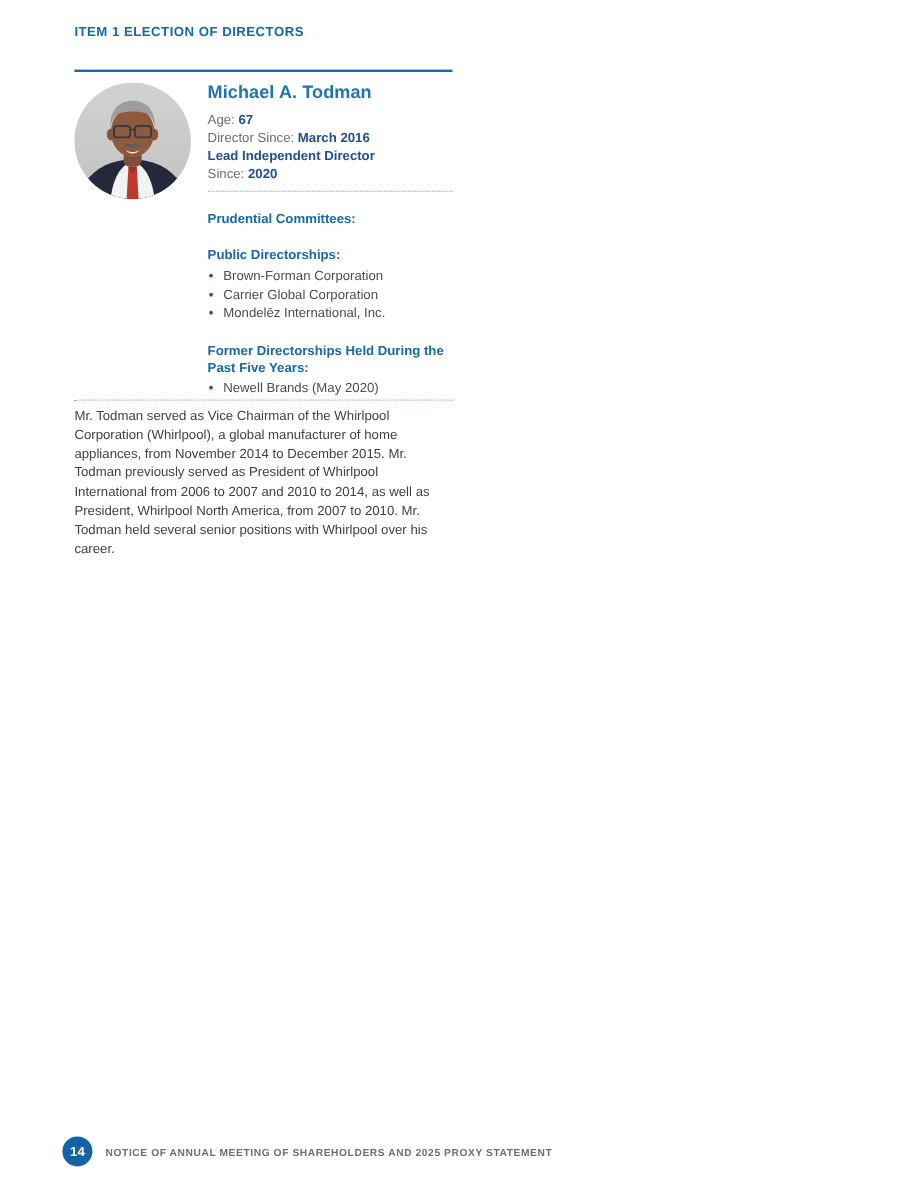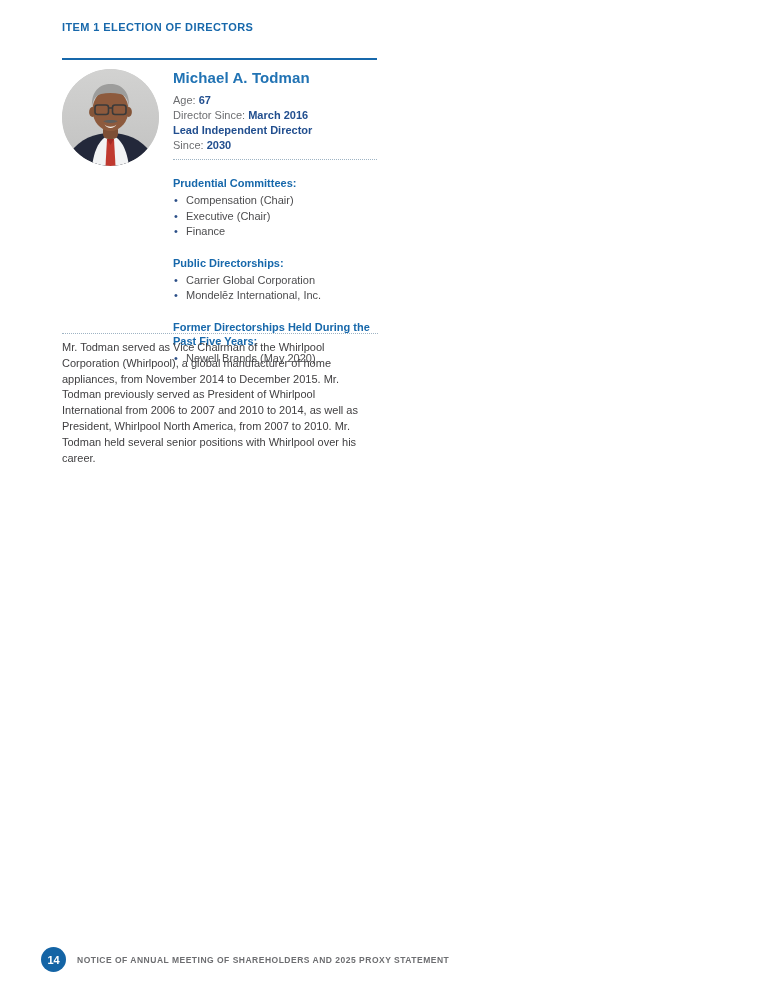--- a/index.html
+++ b/index.html
@@ -59,21 +59,21 @@
   }
   .bio-block {
     position:absolute; left:62px; top:333px; width:316px;
     border-top:1.5px dotted #9fb4c4;
     padding-top:6px;
   }
   .bio-text {
     font-size:11px; line-height:15.8px; color:#414042;
   }
   .footer {
-    position:absolute; left:41px; top:947px;
+    position:absolute; left:52px; top:947px;
     display:flex; align-items:center;
   }
   .page-num-badge {
     width:25px; height:25px; border-radius:50%;
     background:#1464a5; color:#ffffff;
     font-size:11px; font-weight:bold;
     display:flex; align-items:center; justify-content:center;
     flex:0 0 auto;
   }
   .footer-text {
@@ -139,34 +139,30 @@
         <span>Age:</span>
         <span class="val">67</span>
       </div>
       <div class="detail-line">
         <span>Director Since:</span>
         <span class="val">March 2016</span>
       </div>
       <div class="bold-navy">Lead Independent Director</div>
       <div class="detail-line">
         <span>Since:</span>
-        <span class="val">2030</span>
+        <span class="val">2020</span>
       </div>
 
       <div class="dotted-div"></div>
 
       <div class="section-heading">Prudential Committees:</div>
-      <ul class="bullet-list">
-        <li>Compensation (Chair)</li>
-        <li>Executive (Chair)</li>
-        <li>Finance</li>
-      </ul>
 
       <div class="section-heading">Public Directorships:</div>
       <ul class="bullet-list">
+        <li>Brown-Forman Corporation</li>
         <li>Carrier Global Corporation</li>
         <li>Mondelēz International, Inc.</li>
       </ul>
 
       <div class="section-heading">Former Directorships Held During the Past Five Years:</div>
       <ul class="bullet-list">
         <li>Newell Brands (May 2020)</li>
       </ul>
     </div>
   </div>

